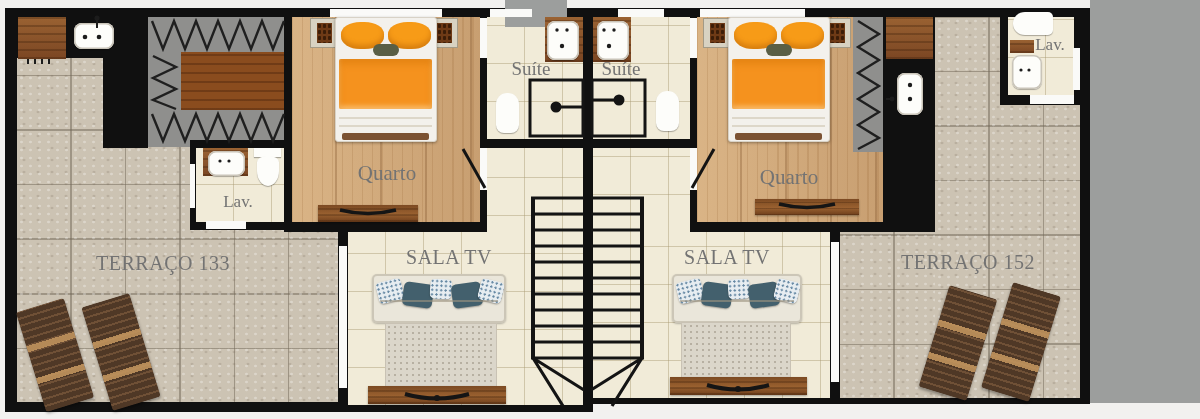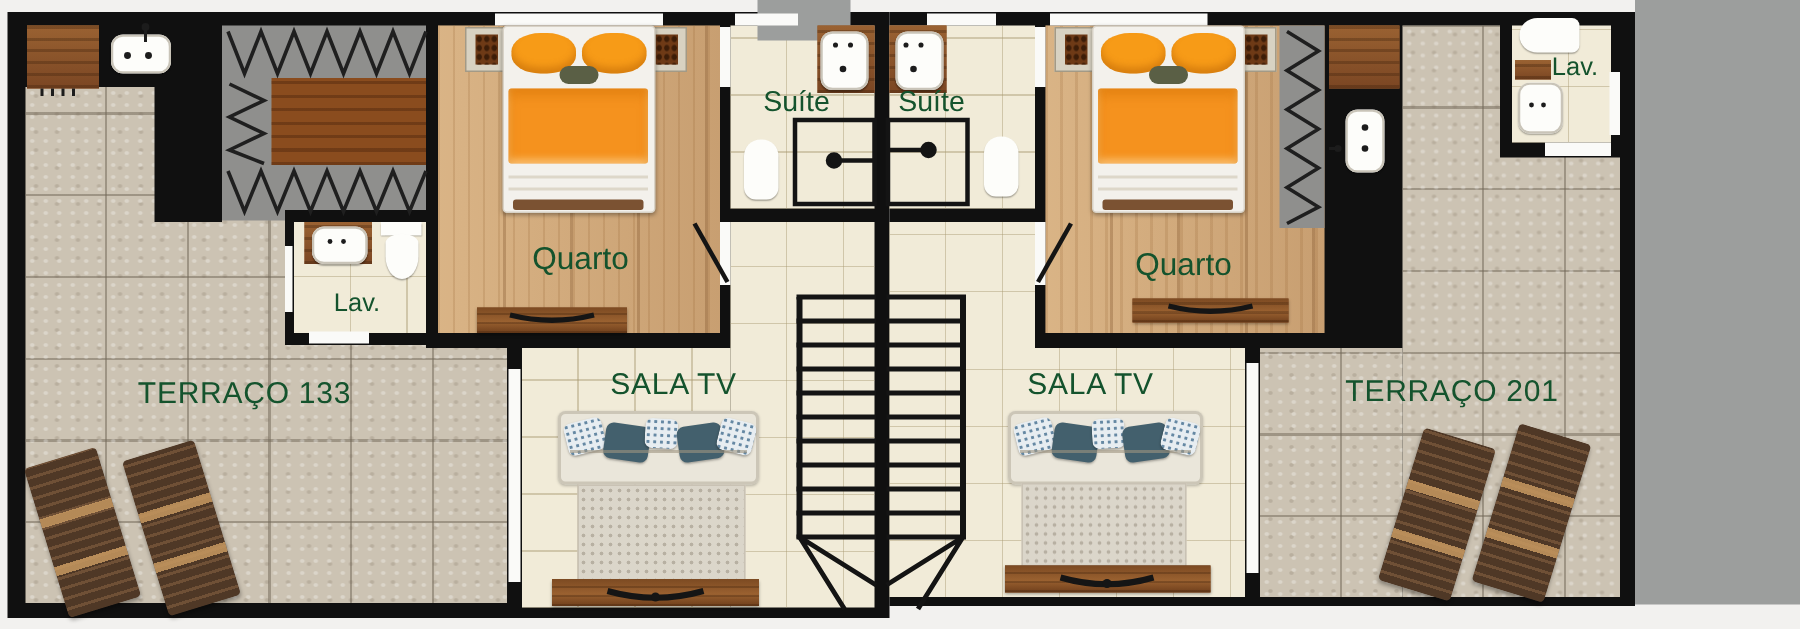--- a/index.html
+++ b/index.html
@@ -57,21 +57,21 @@
        background-size:6px 6px;border:1px solid #c9c2b4;}
   .tvstand{background-color:#8a5328;
     background-image:repeating-linear-gradient(0deg, rgba(55,28,8,.28) 0 1.5px, transparent 1.5px 6px),
                      linear-gradient(0deg,#6f3f1c,#9a6130 45%,#7c4a22);
     box-shadow:0 1px 2px rgba(0,0,0,.35);}
   .lounge{border-radius:3px;box-shadow:0 2px 3px rgba(0,0,0,.35);
     background-color:#5a4030;
     background-image:
       linear-gradient(0deg, transparent 0 28%, rgba(198,152,96,.85) 28% 34%, transparent 34% 60%, rgba(198,152,96,.85) 60% 66%, transparent 66%),
       repeating-linear-gradient(0deg,#4f3826 0 5px,#6f5036 5px 7px);}
-  .label{position:absolute;transform:translate(-50%,-50%);color:#14532d;white-space:nowrap;}
+  .label{position:absolute;transform:translate(-50%,-50%);color:#737373;white-space:nowrap;font-family:Liberation Serif, serif;}
   svg.overlay{position:absolute;left:0;top:0;pointer-events:none;}
 </style>
 </head>
 <body>
 
 <div class="canvas">
 
   <div class="r gray" style="left:1090px;top:0;width:110px;height:403px"></div>
 
   <div class="r blk" style="left:5px;top:8px;width:588px;height:404px"></div>
@@ -256,15 +256,15 @@
 
   <div class="label" style="left:163px;top:263px;font-size:20px;letter-spacing:.5px">TERRAÇO 133</div>
   <div class="label" style="left:238px;top:202px;font-size:17px">Lav.</div>
   <div class="label" style="left:387px;top:173px;font-size:21px">Quarto</div>
   <div class="label" style="left:531px;top:69px;font-size:19px">Suíte</div>
   <div class="label" style="left:449px;top:257px;font-size:20px;letter-spacing:.5px">SALA TV</div>
   <div class="label" style="left:621px;top:69px;font-size:19px">Suíte</div>
   <div class="label" style="left:789px;top:177px;font-size:21px">Quarto</div>
   <div class="label" style="left:727px;top:257px;font-size:20px;letter-spacing:.5px">SALA TV</div>
   <div class="label" style="left:1050px;top:45px;font-size:17px">Lav.</div>
-  <div class="label" style="left:968px;top:262px;font-size:20px;letter-spacing:.5px">TERRAÇO 201</div>
+  <div class="label" style="left:968px;top:262px;font-size:20px;letter-spacing:.5px">TERRAÇO 152</div>
 
 </div>
 
 </body></html>

